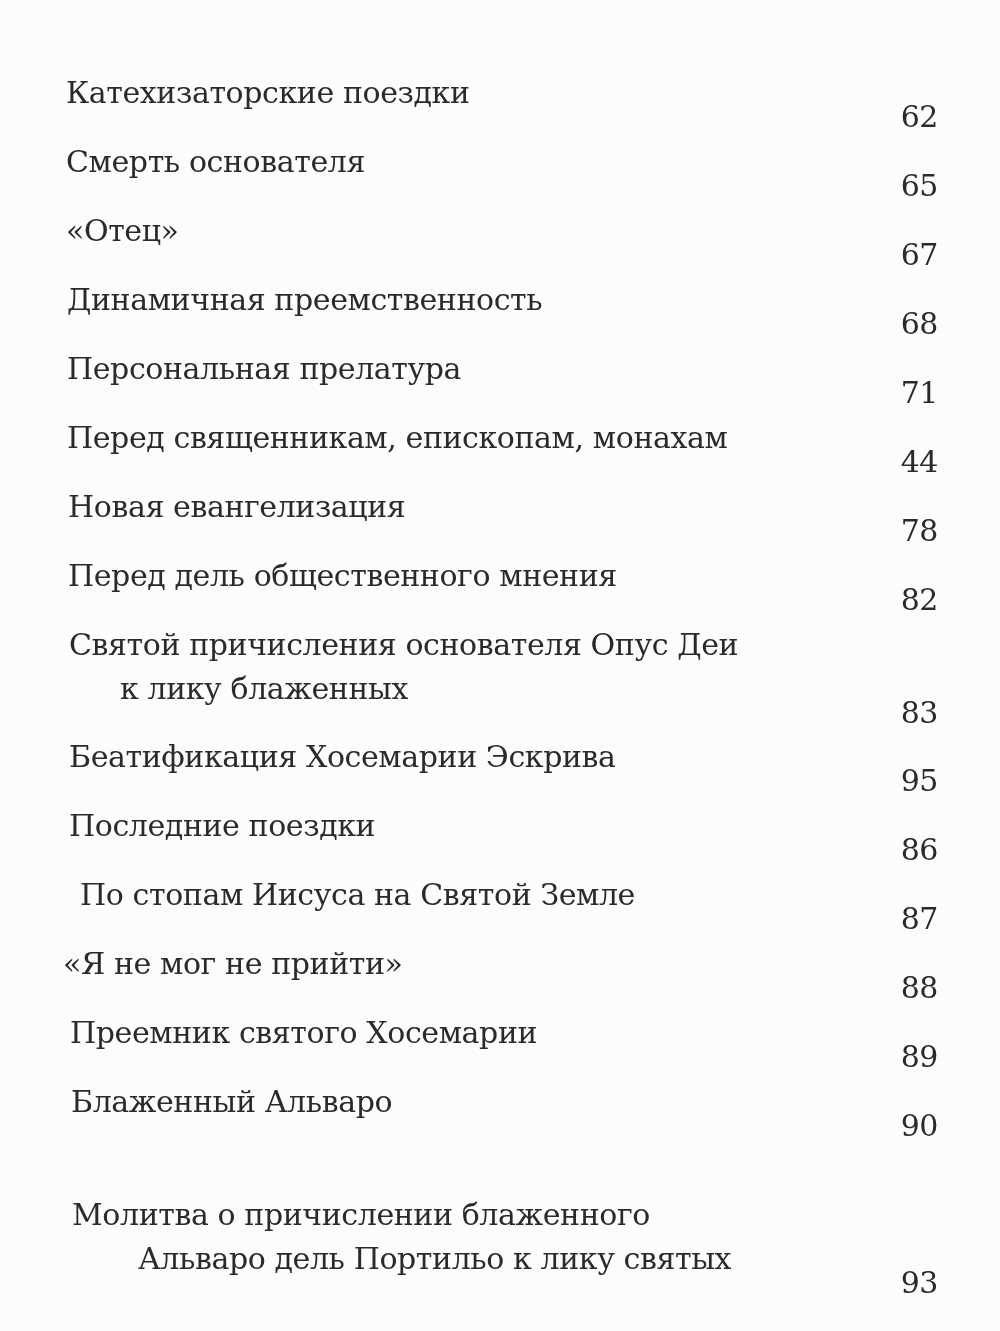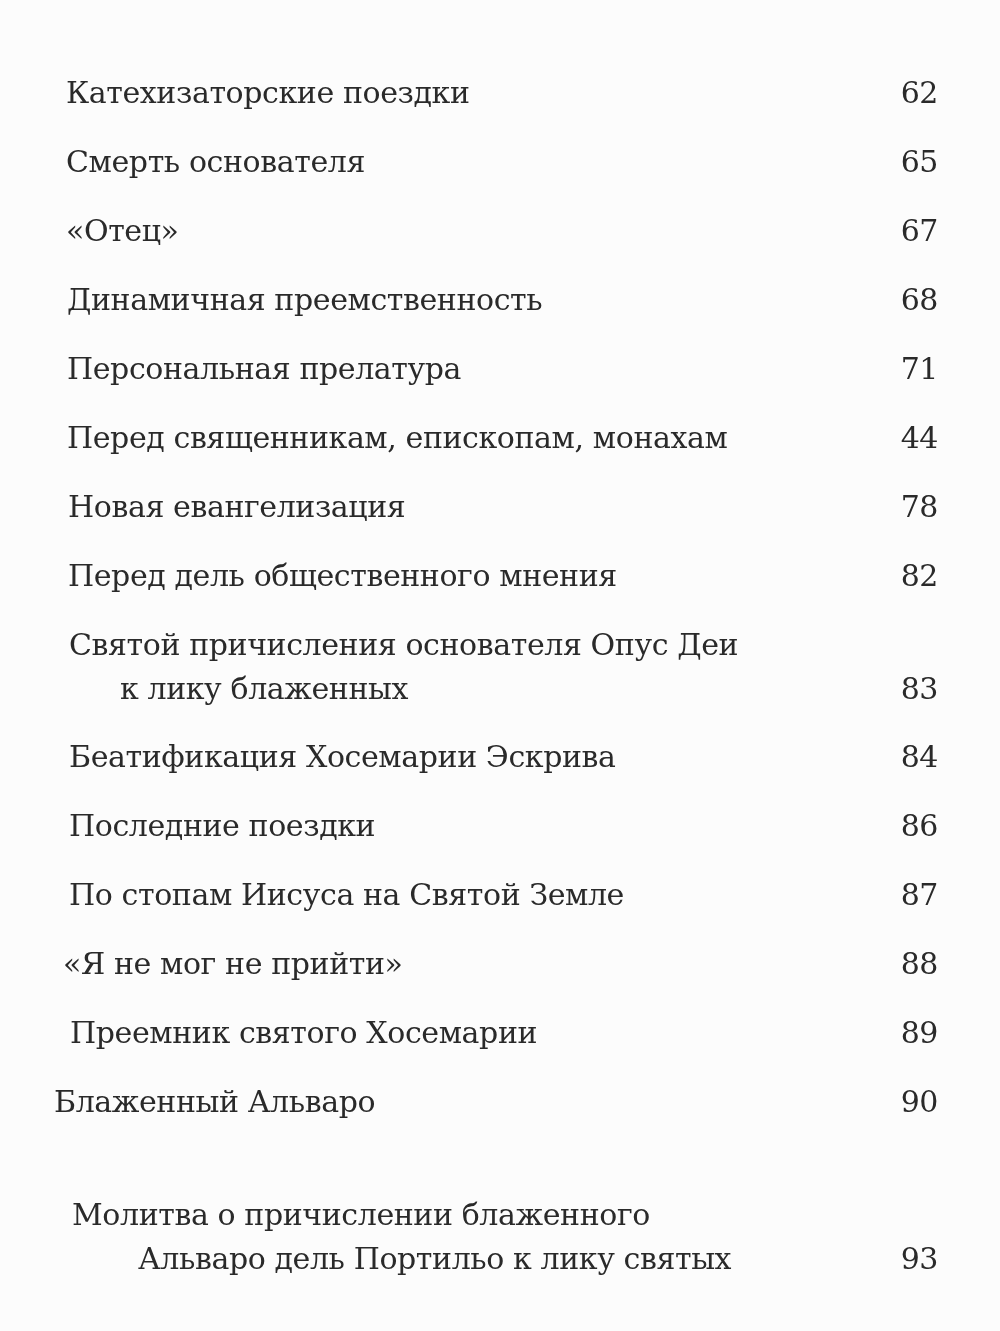--- a/index.html
+++ b/index.html
@@ -8,21 +8,21 @@
     font-family: "DejaVu Serif", "Liberation Serif", serif; color:#2a2a2a;
     position:relative;
   }
   .page {
     position:absolute; left:0; top:0; width:1000px; height:1331px;
     background:#fcfcfc;
   }
   .toc { position:absolute; left:0; top:0; width:1000px; }
   .entry { position:absolute; left:0; width:1000px; font-size:30px; line-height:46px; letter-spacing:-0.4px; }
   .title { position:absolute; white-space:nowrap; }
-  .page-num { position:absolute; right:62px; white-space:nowrap; }
+  .page-num { position:absolute; right:62px; white-space:nowrap;margin-top:24px; }
 </style>
 </head>
 <body>
 
 <div class="page">
   <div class="toc">
 
     <div class="entry" style="top:70px">
       <span class="title" style="left:66px">Катехизаторские поездки</span>
       <span class="page-num">62</span>
@@ -64,45 +64,45 @@
     </div>
 
     <div class="entry" style="top:622px">
       <span class="title" style="left:69px">Святой причисления основателя Опус Деи</span>
       <span class="title" style="left:120px; top:44px">к лику блаженных</span>
       <span class="page-num" style="top:44px">83</span>
     </div>
 
     <div class="entry" style="top:734px">
       <span class="title" style="left:69px">Беатификация Хосемарии Эскрива</span>
-      <span class="page-num">84</span>
+      <span class="page-num">95</span>
     </div>
 
     <div class="entry" style="top:803px">
       <span class="title" style="left:69px">Последние поездки</span>
       <span class="page-num">86</span>
     </div>
 
     <div class="entry" style="top:872px">
-      <span class="title" style="left:69px">По стопам Иисуса на Святой Земле</span>
+      <span class="title" style="left:80px">По стопам Иисуса на Святой Земле</span>
       <span class="page-num">87</span>
     </div>
 
     <div class="entry" style="top:941px">
       <span class="title" style="left:63px">«Я не мог не прийти»</span>
       <span class="page-num">88</span>
     </div>
 
     <div class="entry" style="top:1010px">
       <span class="title" style="left:70px">Преемник святого Хосемарии</span>
       <span class="page-num">89</span>
     </div>
 
     <div class="entry" style="top:1079px">
-      <span class="title" style="left:54px">Блаженный Альваро</span>
+      <span class="title" style="left:71px">Блаженный Альваро</span>
       <span class="page-num">90</span>
     </div>
 
     <div class="entry" style="top:1192px">
       <span class="title" style="left:72px">Молитва о причислении блаженного</span>
       <span class="title" style="left:138px; top:44px">Альваро дель Портильо к лику святых</span>
       <span class="page-num" style="top:44px">93</span>
     </div>
 
   </div>

